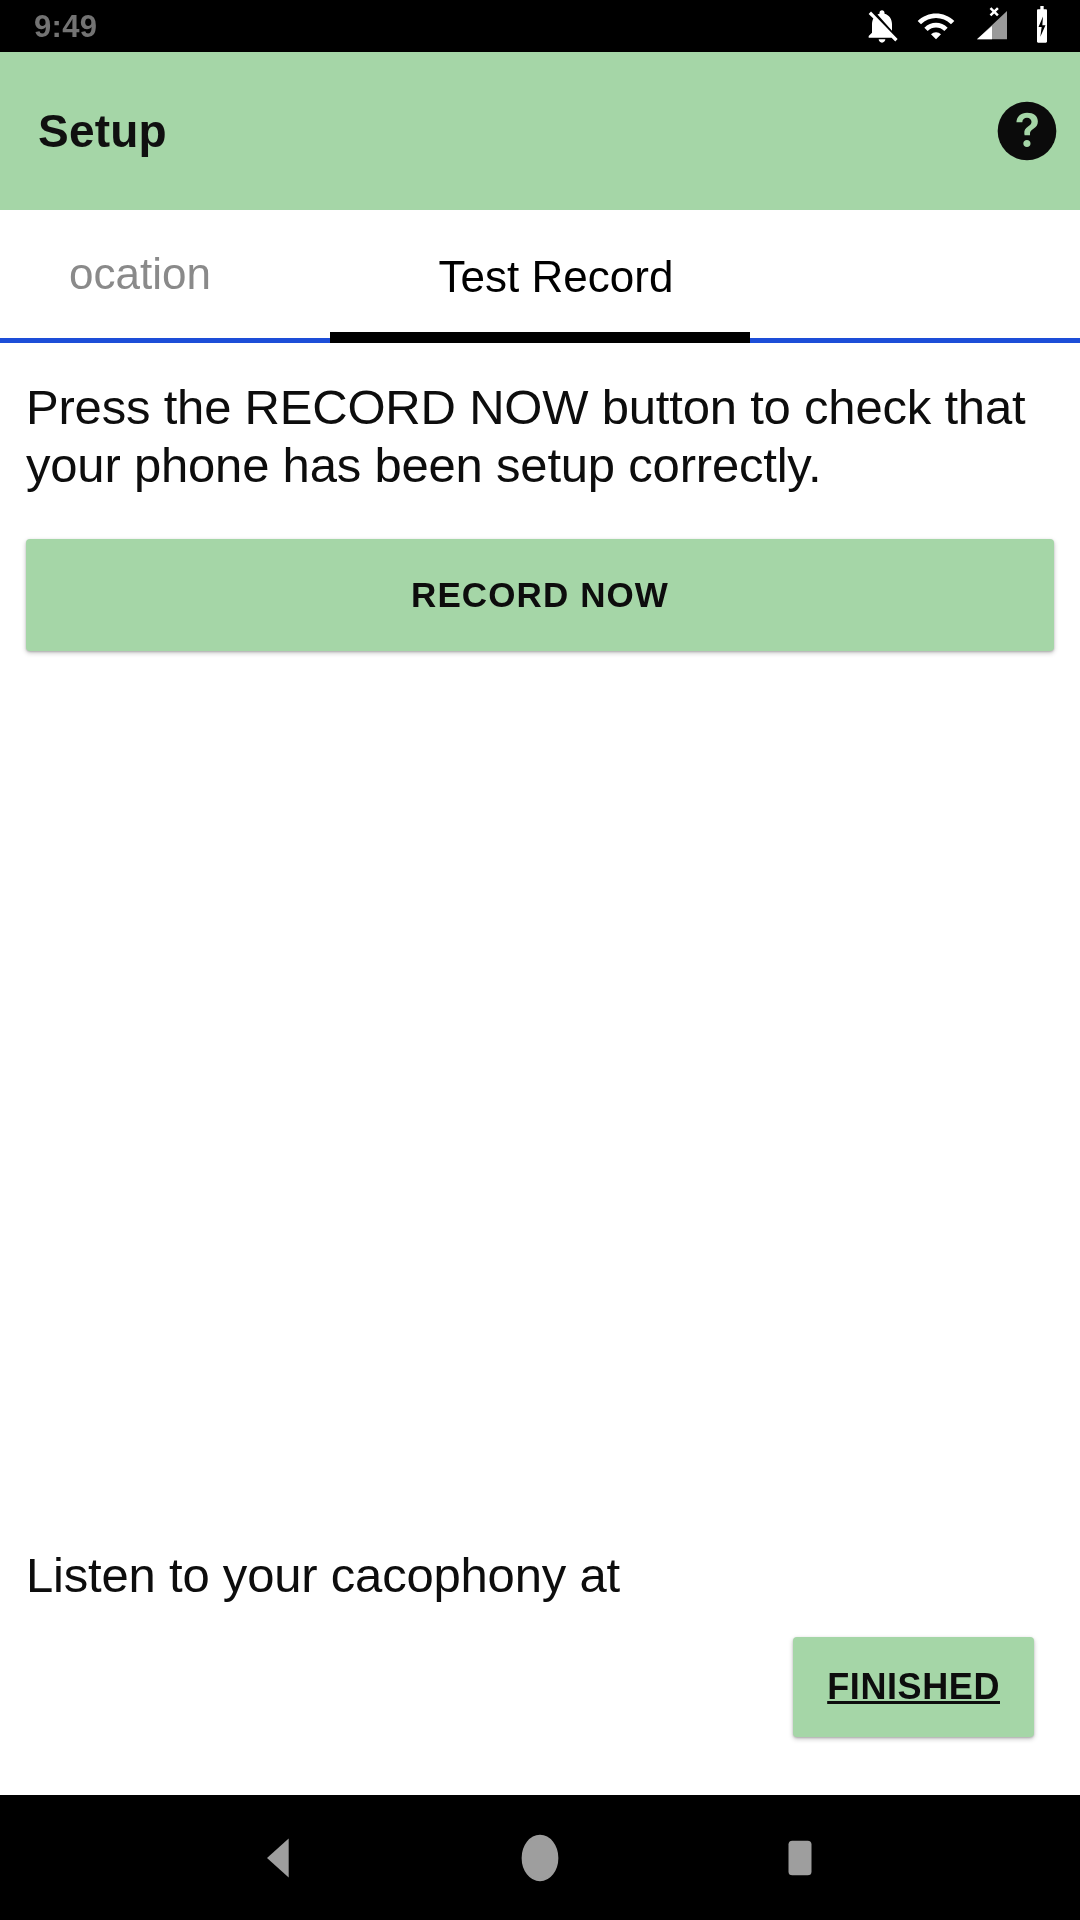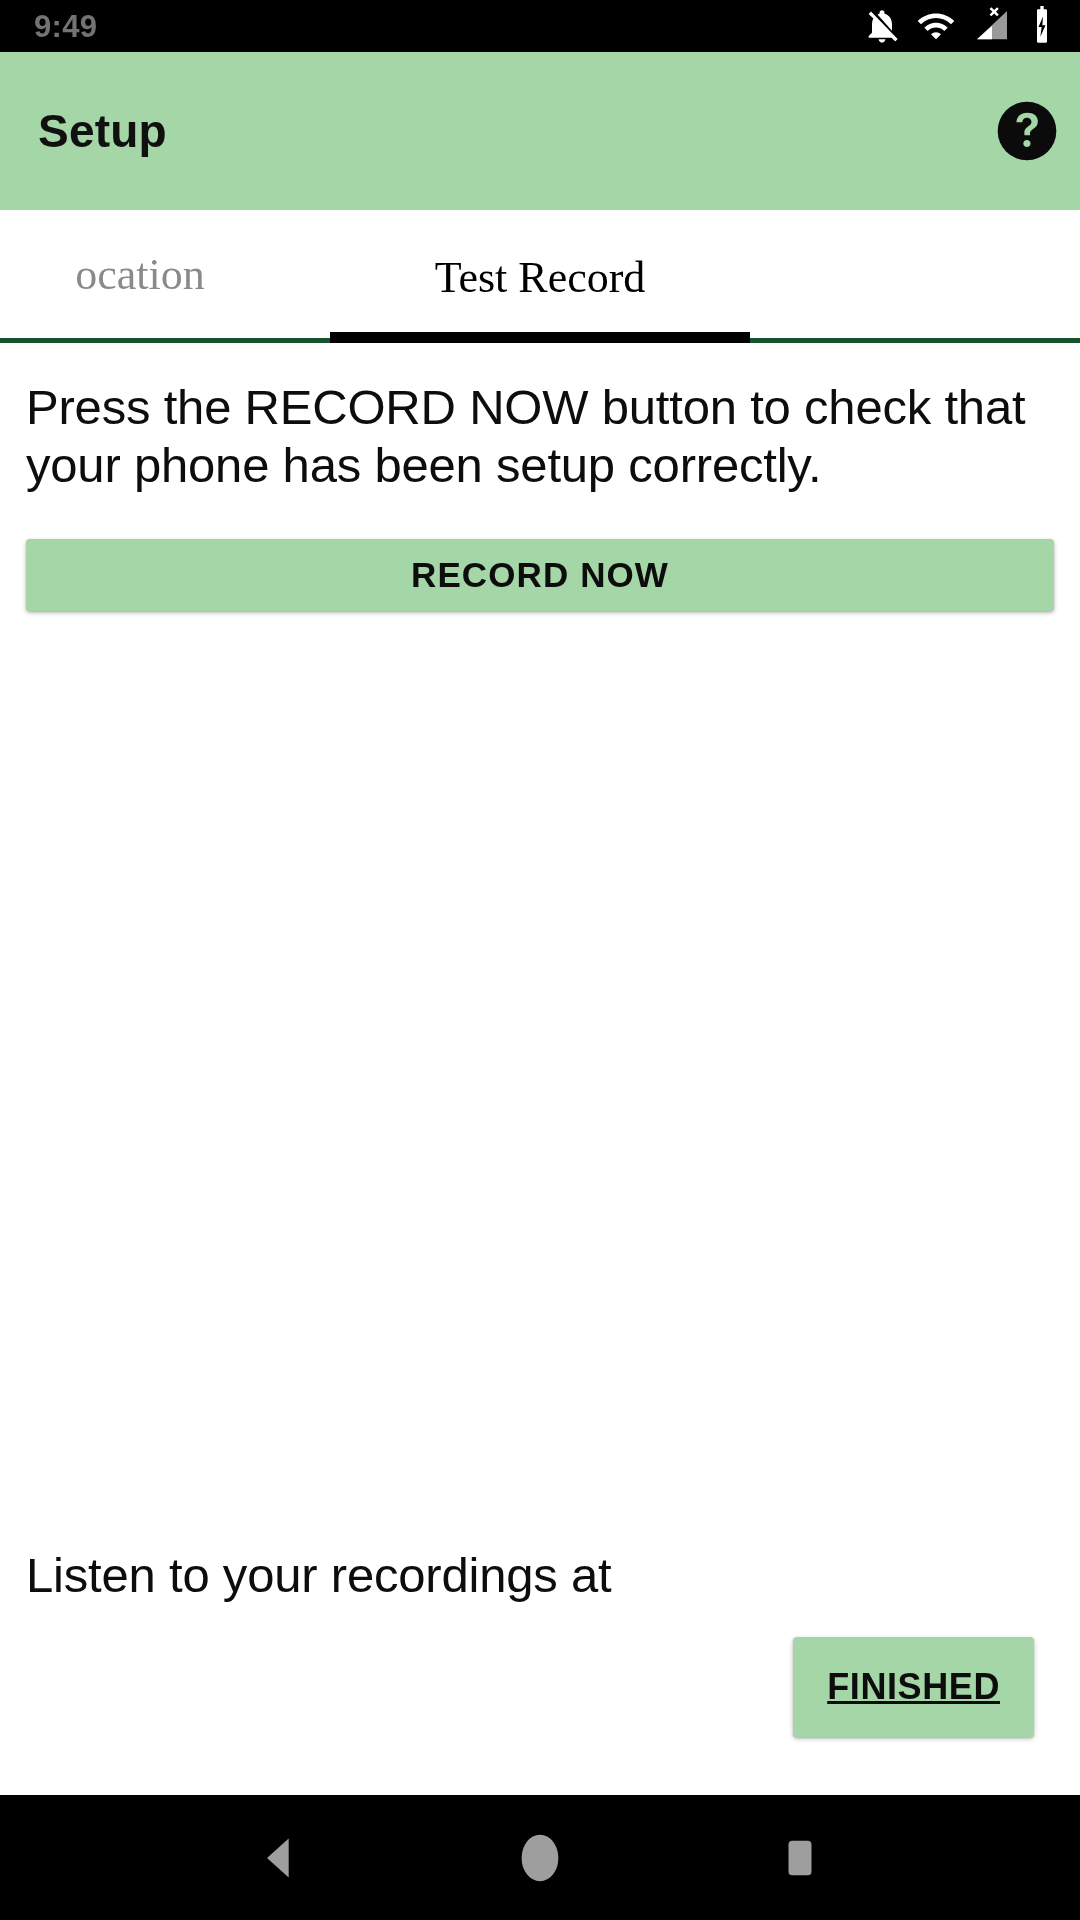--- a/index.html
+++ b/index.html
@@ -50,33 +50,32 @@
     display:flex; align-items:center; justify-content:center;
     cursor:pointer;
   }
 
   
   .tab-bar {
     flex:0 0 133px; height:133px;
     background:#ffffff;
     position:relative;
     display:flex; align-items:center;
-    border-bottom:5px solid #14532d;
-    font-family:Liberation Serif, serif;
+    border-bottom:5px solid #1d4ed8;
   }
   .tab {
     position:absolute;
     display:flex; align-items:center; justify-content:center;
     height:100%;
     font-size:44px;
     white-space:nowrap;
     cursor:pointer;
   }
   .tab-inactive { color:#8a8a8a; left:-50px; width:380px; }
-  .tab-active   { color:#000000; left:330px; width:420px;margin-top:6px; }
+  .tab-active   { color:#000000; left:346px; width:420px;margin-top:6px; }
   .tab-indicator {
     position:absolute;
     left:330px; width:420px;
     bottom:-5px; height:11px;
     background:#000000;
   }
 
   
   .content {
     flex:1 1 auto;
@@ -87,21 +86,21 @@
   }
   .instructions {
     margin-top:36px;
     font-size:49px;
     line-height:1.18;
     color:#0d0d0d;
     letter-spacing:-0.2px;
   }
   .record-btn {
     margin-top:44px;
-    height:72px;
+    height:112px;
     width:100%;
     background:#a5d6a7;
     border:none;
     border-radius:4px;
     box-shadow:0 2px 5px rgba(0,0,0,0.22), 0 1px 2px rgba(0,0,0,0.18);
     font-family:"Liberation Sans", sans-serif;
     font-size:35px; font-weight:bold;
     letter-spacing:1.1px;
     color:#0d0d0d;
     cursor:pointer;
@@ -212,21 +211,21 @@
     <div class="tab-indicator"></div>
   </div>
 
   <div class="content">
     <div class="instructions">Press the RECORD NOW button to check that your phone has been setup correctly.</div>
 
     <button class="record-btn">RECORD NOW</button>
 
     <div class="spacer"></div>
 
-    <div class="listen-line">Listen to your recordings at</div>
+    <div class="listen-line">Listen to your cacophony at</div>
 
     <div class="finished-row">
       <button class="finished-btn">FINISHED</button>
     </div>
   </div>
 
   <div class="nav-bar">
     <div class="nav-btn">
       <svg width="52" height="52" viewBox="0 0 24 24">
         <path fill="#9e9e9e" d="M16 3L6 12l10 9z"></path>

